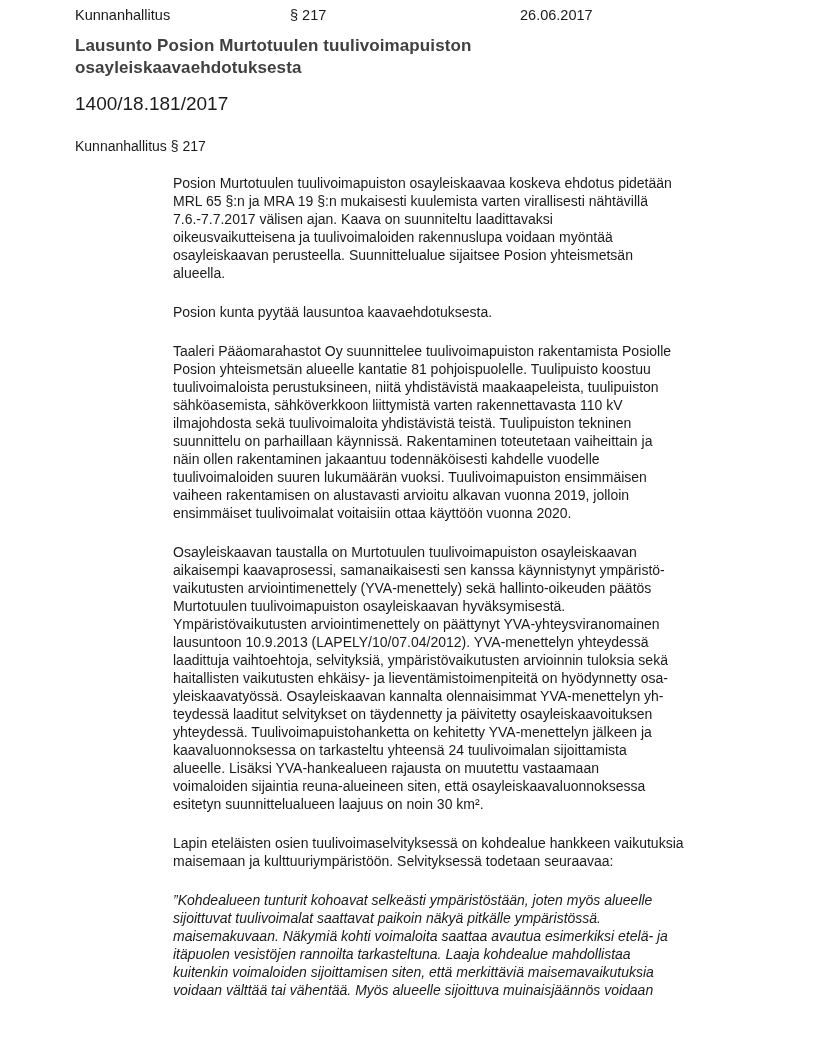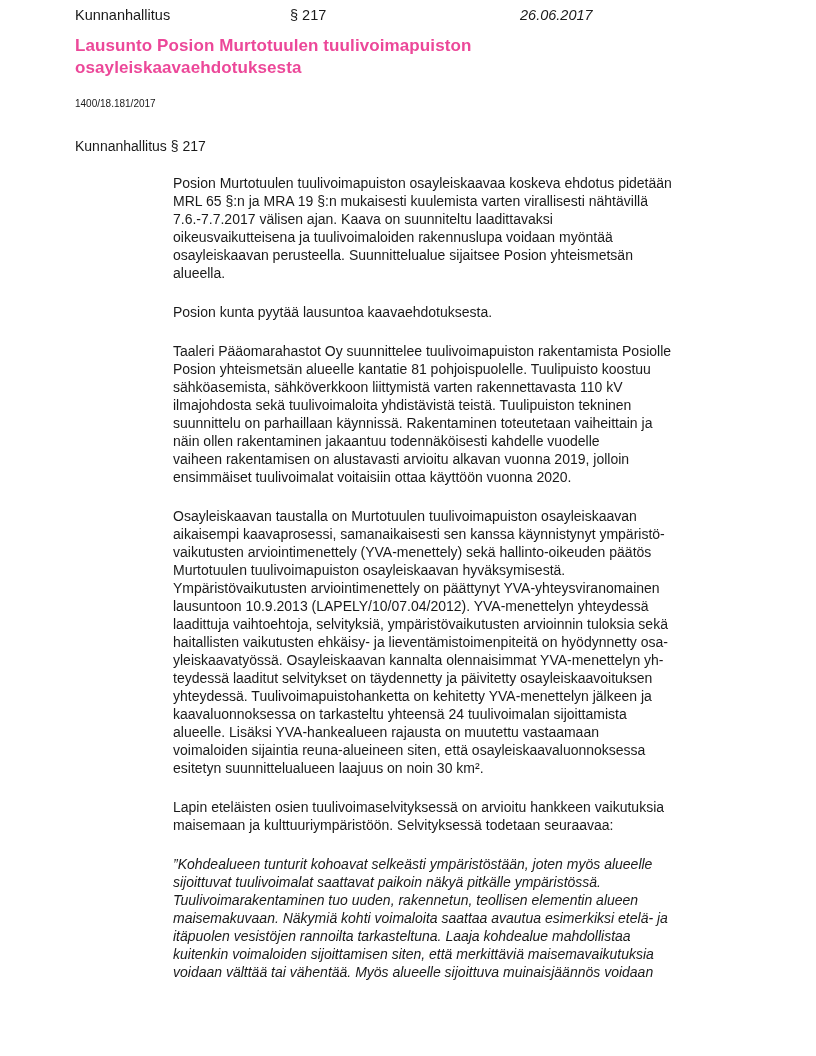--- a/index.html
+++ b/index.html
@@ -25,38 +25,38 @@
     position: absolute;
     top: 6px;
     left: 75px;
     width: 680px;
     height: 18px;
     font-size: 14.5px;
     line-height: 18px;
   }
   .header-committee { position: absolute; left: 0; white-space: nowrap; }
   .header-section   { position: absolute; left: 215px; white-space: nowrap; }
-  .header-date      { position: absolute; left: 445px; white-space: nowrap; font-style: italic; }
+  .header-date      { position: absolute; left: 445px; white-space: nowrap; }
 
   .doc-title {
     position: absolute;
     top: 35px;
     left: 75px;
     width: 540px;
     font-size: 17px;
     font-weight: bold;
     line-height: 22px;
-    color: #ec4899;
+    color: #404040;
     letter-spacing: 0.1px;
   }
   .diary-number {
     position: absolute;
     top: 95px;
     left: 75px;
-    font-size: 10px;
+    font-size: 19px;
     line-height: 18px;
     white-space: nowrap;
   }
   .section-reference {
     position: absolute;
     top: 137px;
     left: 75px;
     font-size: 14px;
     line-height: 18px;
     white-space: nowrap;
@@ -101,24 +101,26 @@
         <div class="line">oikeusvaikutteisena ja tuulivoimaloiden rakennuslupa voidaan myöntää</div>
         <div class="line">osayleiskaavan perusteella. Suunnittelualue sijaitsee Posion yhteismetsän</div>
         <div class="line">alueella.</div>
       </div>
       <div class="para">
         <div class="line">Posion kunta pyytää lausuntoa kaavaehdotuksesta.</div>
       </div>
       <div class="para">
         <div class="line">Taaleri Pääomarahastot Oy suunnittelee tuulivoimapuiston rakentamista Posiolle</div>
         <div class="line">Posion yhteismetsän alueelle kantatie 81 pohjoispuolelle. Tuulipuisto koostuu</div>
+        <div class="line">tuulivoimaloista perustuksineen, niitä yhdistävistä maakaapeleista, tuulipuiston</div>
         <div class="line">sähköasemista, sähköverkkoon liittymistä varten rakennettavasta 110 kV</div>
         <div class="line">ilmajohdosta sekä tuulivoimaloita yhdistävistä teistä. Tuulipuiston tekninen</div>
         <div class="line">suunnittelu on parhaillaan käynnissä. Rakentaminen toteutetaan vaiheittain ja</div>
         <div class="line">näin ollen rakentaminen jakaantuu todennäköisesti kahdelle vuodelle</div>
+        <div class="line">tuulivoimaloiden suuren lukumäärän vuoksi. Tuulivoimapuiston ensimmäisen</div>
         <div class="line">vaiheen rakentamisen on alustavasti arvioitu alkavan vuonna 2019, jolloin</div>
         <div class="line">ensimmäiset tuulivoimalat voitaisiin ottaa käyttöön vuonna 2020.</div>
       </div>
       <div class="para">
         <div class="line">Osayleiskaavan taustalla on Murtotuulen tuulivoimapuiston osayleiskaavan</div>
         <div class="line">aikaisempi kaavaprosessi, samanaikaisesti sen kanssa käynnistynyt ympäristö-</div>
         <div class="line">vaikutusten arviointimenettely (YVA-menettely) sekä hallinto-oikeuden päätös</div>
         <div class="line">Murtotuulen tuulivoimapuiston osayleiskaavan hyväksymisestä.</div>
         <div class="line">Ympäristövaikutusten arviointimenettely on päättynyt YVA-yhteysviranomainen</div>
         <div class="line">lausuntoon 10.9.2013 (LAPELY/10/07.04/2012). YVA-menettelyn yhteydessä</div>
@@ -126,27 +128,26 @@
         <div class="line">haitallisten vaikutusten ehkäisy- ja lieventämistoimenpiteitä on hyödynnetty osa-</div>
         <div class="line">yleiskaavatyössä. Osayleiskaavan kannalta olennaisimmat YVA-menettelyn yh-</div>
         <div class="line">teydessä laaditut selvitykset on täydennetty ja päivitetty osayleiskaavoituksen</div>
         <div class="line">yhteydessä. Tuulivoimapuistohanketta on kehitetty YVA-menettelyn jälkeen ja</div>
         <div class="line">kaavaluonnoksessa on tarkasteltu yhteensä 24 tuulivoimalan sijoittamista</div>
         <div class="line">alueelle. Lisäksi YVA-hankealueen rajausta on muutettu vastaamaan</div>
         <div class="line">voimaloiden sijaintia reuna-alueineen siten, että osayleiskaavaluonnoksessa</div>
         <div class="line">esitetyn suunnittelualueen laajuus on noin 30 km².</div>
       </div>
       <div class="para">
-        <div class="line">Lapin eteläisten osien tuulivoimaselvityksessä on arvioitu hankkeen vaikutuksia</div>
+        <div class="line">Lapin eteläisten osien tuulivoimaselvityksessä on kohdealue hankkeen vaikutuksia</div>
         <div class="line">maisemaan ja kulttuuriympäristöön. Selvityksessä todetaan seuraavaa:</div>
       </div>
       <div class="para italic">
         <div class="line">”Kohdealueen tunturit kohoavat selkeästi ympäristöstään, joten myös alueelle</div>
         <div class="line">sijoittuvat tuulivoimalat saattavat paikoin näkyä pitkälle ympäristössä.</div>
-        <div class="line">Tuulivoimarakentaminen tuo uuden, rakennetun, teollisen elementin alueen</div>
         <div class="line">maisemakuvaan. Näkymiä kohti voimaloita saattaa avautua esimerkiksi etelä- ja</div>
         <div class="line">itäpuolen vesistöjen rannoilta tarkasteltuna. Laaja kohdealue mahdollistaa</div>
         <div class="line">kuitenkin voimaloiden sijoittamisen siten, että merkittäviä maisemavaikutuksia</div>
         <div class="line">voidaan välttää tai vähentää. Myös alueelle sijoittuva muinaisjäännös voidaan</div>
       </div>
     </div>
 
 </div>
 
 </body></html>

